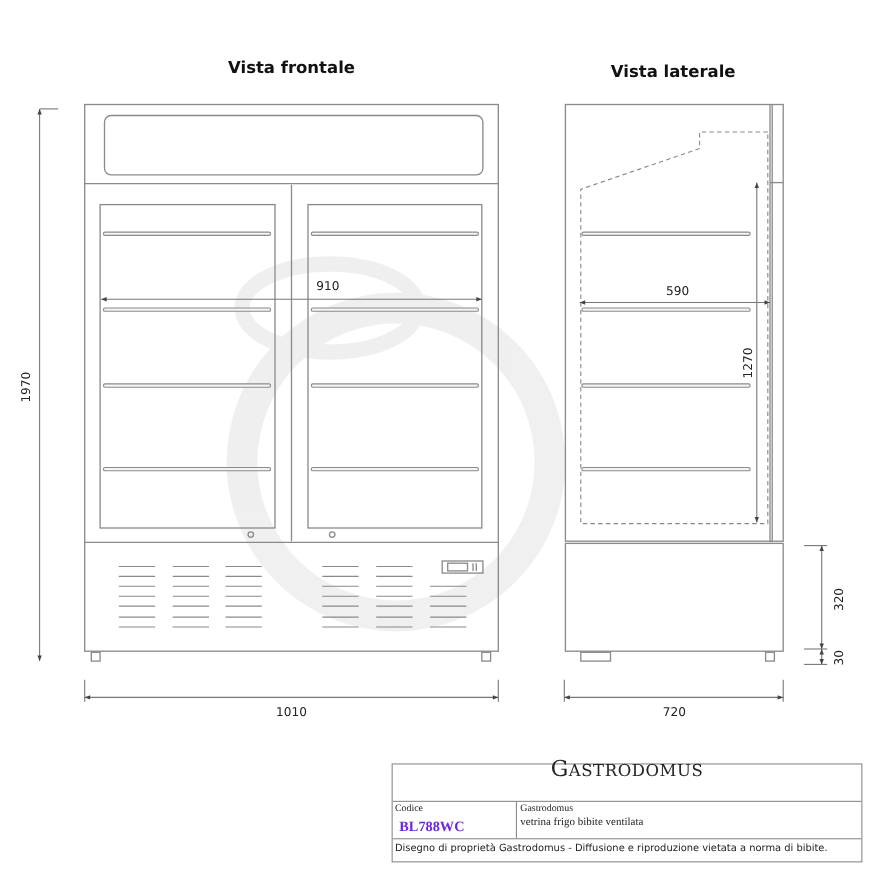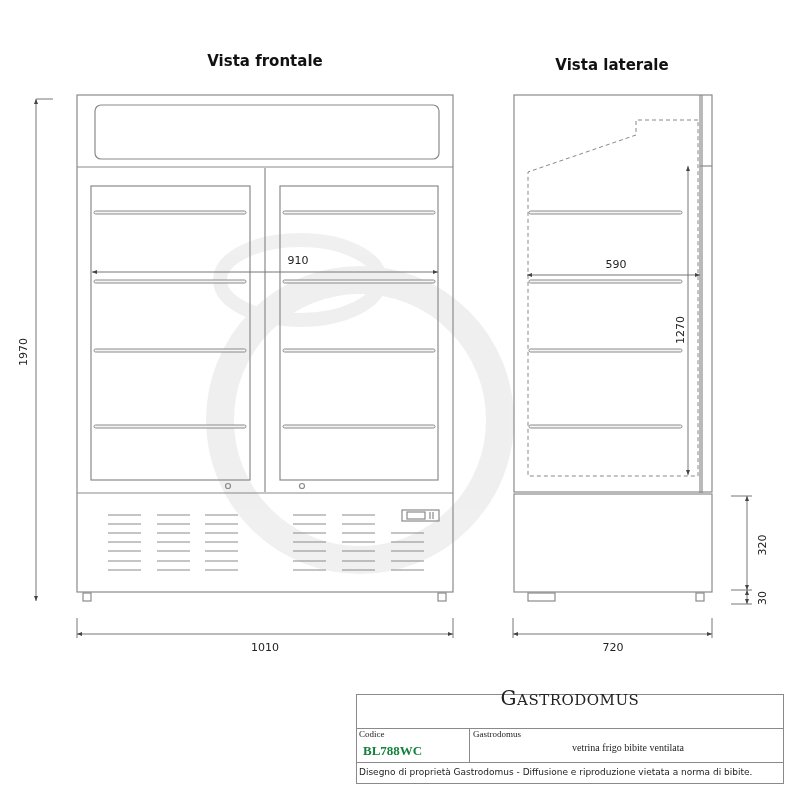--- a/index.html
+++ b/index.html
@@ -14,22 +14,22 @@
   .dash{stroke:#888;stroke-width:1;fill:none;stroke-dasharray:4 3;}
   .vent{stroke:#8a8a8a;stroke-width:1;}
   #titleblock{position:absolute;left:356px;top:694px;width:428px;height:90px;border:1px solid #8a8a8a;box-sizing:border-box;font-family:"DejaVu Sans",sans-serif;}
   #tb-logo-row{height:34px;border-bottom:1px solid #8a8a8a;display:flex;align-items:flex-end;justify-content:center;padding-bottom:18px;box-sizing:border-box;}
   #tb-logo{font-family:"DejaVu Serif",serif;font-size:15px;letter-spacing:0.5px;color:#222;}
   #tb-logo .cap{font-size:20px;}
   #tb-mid{display:flex;height:34px;border-bottom:1px solid #8a8a8a;box-sizing:border-box;font-family:Liberation Serif, serif;}
   #tb-code{width:113px;border-right:1px solid #8a8a8a;padding-left:2px;box-sizing:border-box;}
   #tb-desc{flex:1;padding-left:3px;box-sizing:border-box;}
   .lbl{font-size:9px;color:#222;display:block;line-height:11px;}
-  #tb-code-val{font-size:13px;font-weight:bold;padding-left:4px;color:#15803d;display:block;margin-top:3px;}
-  #tb-desc-val{font-size:10px;color:#222;display:block;margin-top:2px;text-align:center;}
+  #tb-code-val{font-size:13px;font-weight:bold;padding-left:4px;color:#6d28d9;display:block;margin-top:3px;}
+  #tb-desc-val{font-size:10px;color:#222;display:block;margin-top:2px;}
   #tb-foot{font-size:9px;color:#222;padding:4px 2px 0 2px;white-space:nowrap;}
 </style>
 </head>
 <body>
 
 <svg width="800" height="800" viewBox="0 0 800 800">
 
   <g opacity="0.06">
     <circle cx="360" cy="420" r="140" stroke="#000" stroke-width="28" fill="none"></circle>
     <ellipse cx="300" cy="280" rx="80" ry="40" stroke="#000" stroke-width="14" fill="none"></ellipse>

